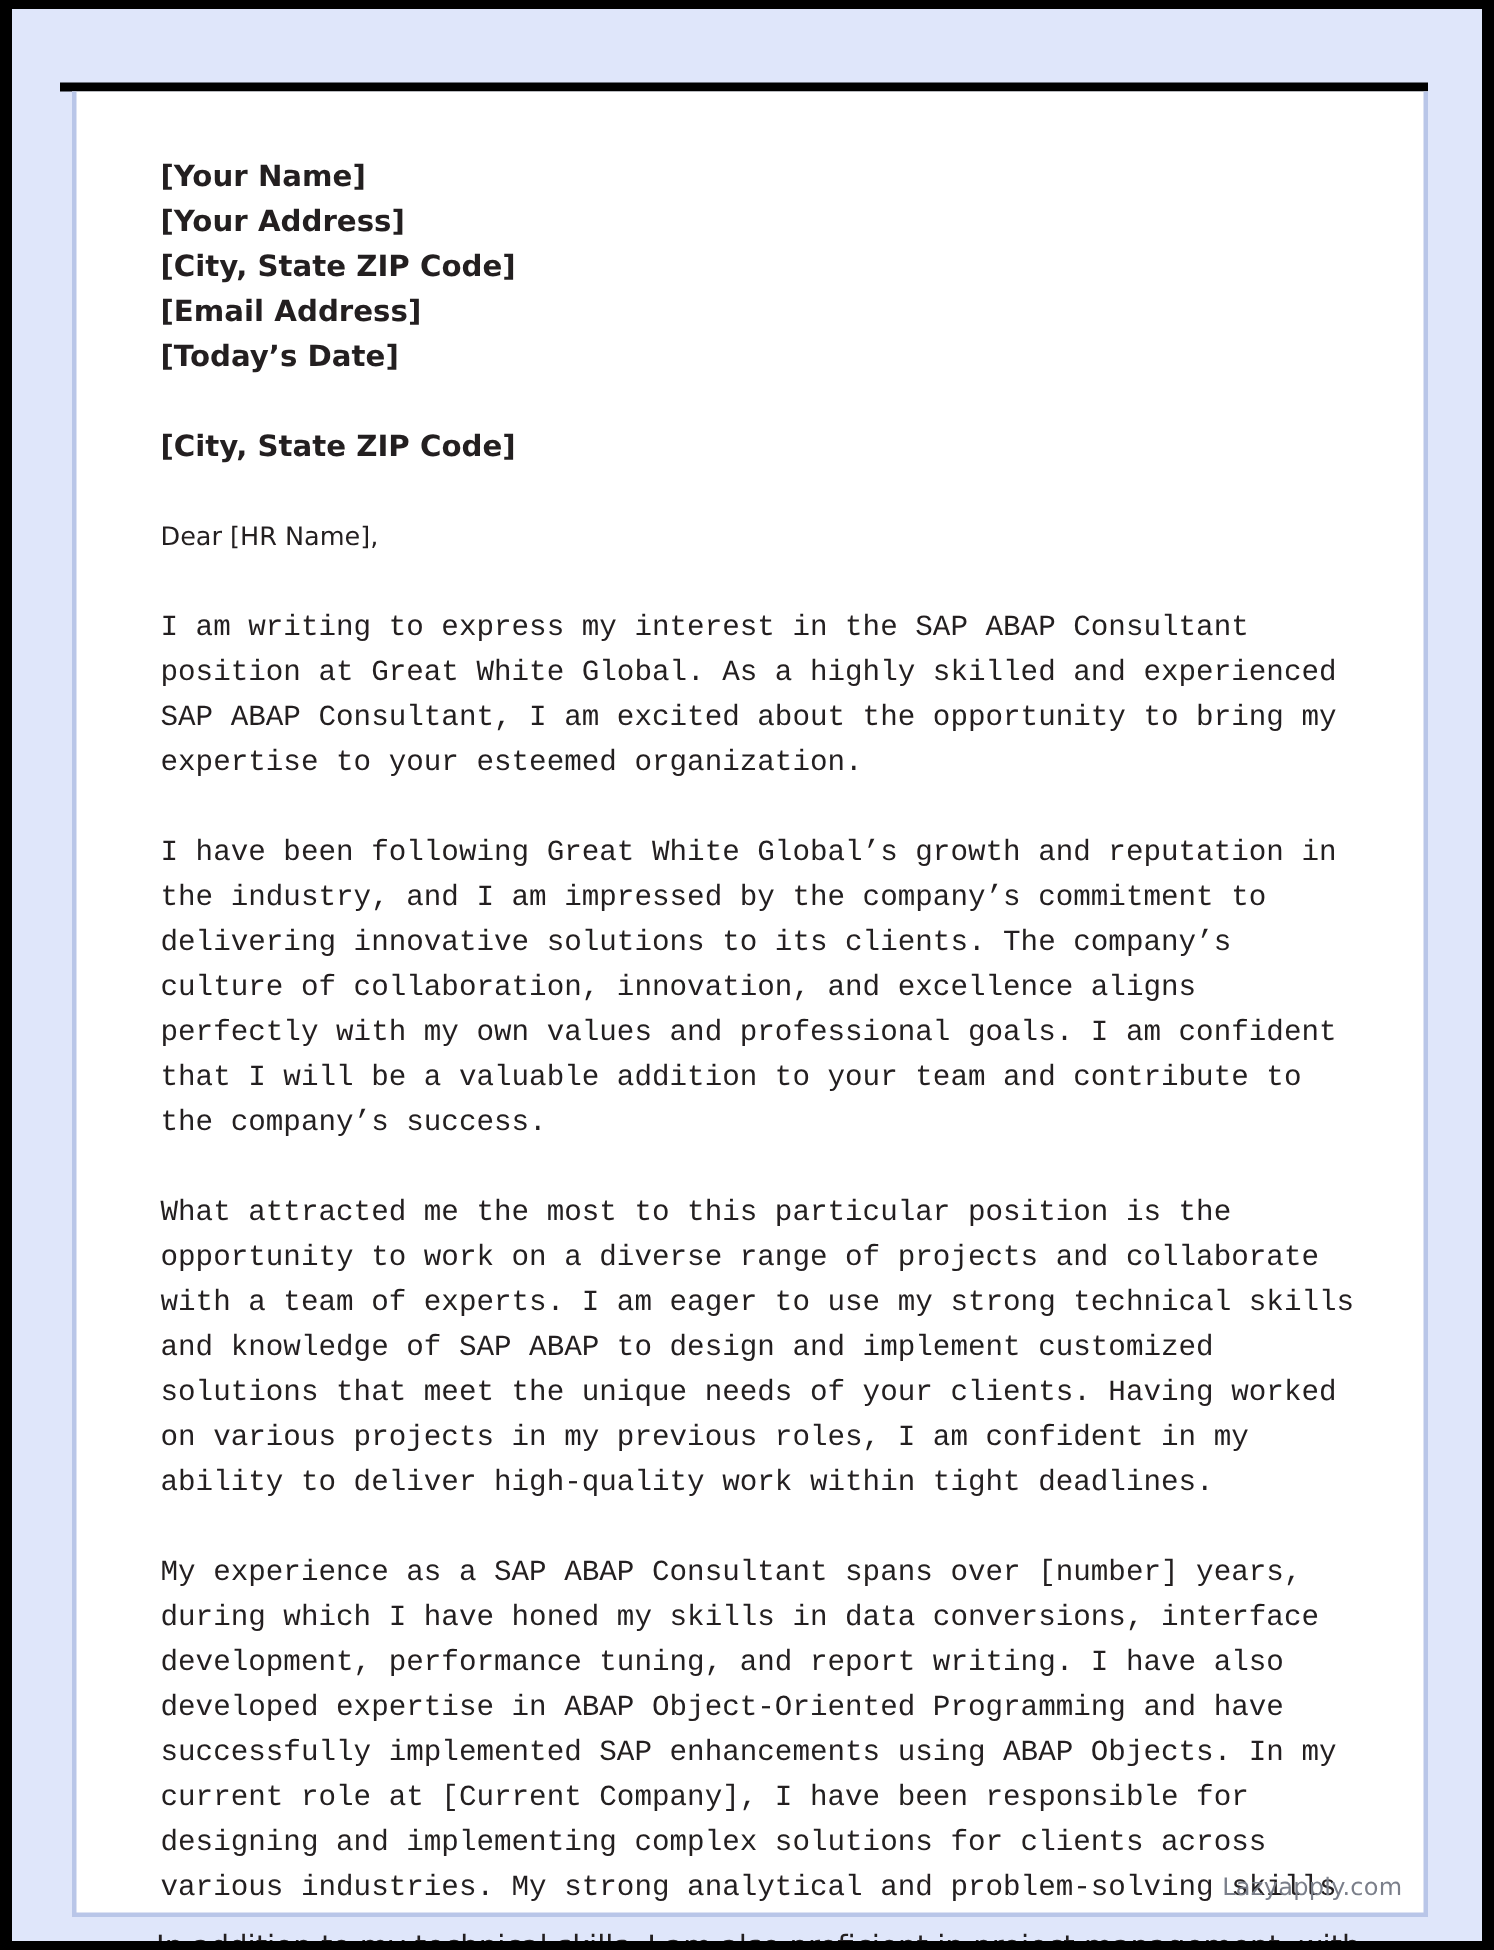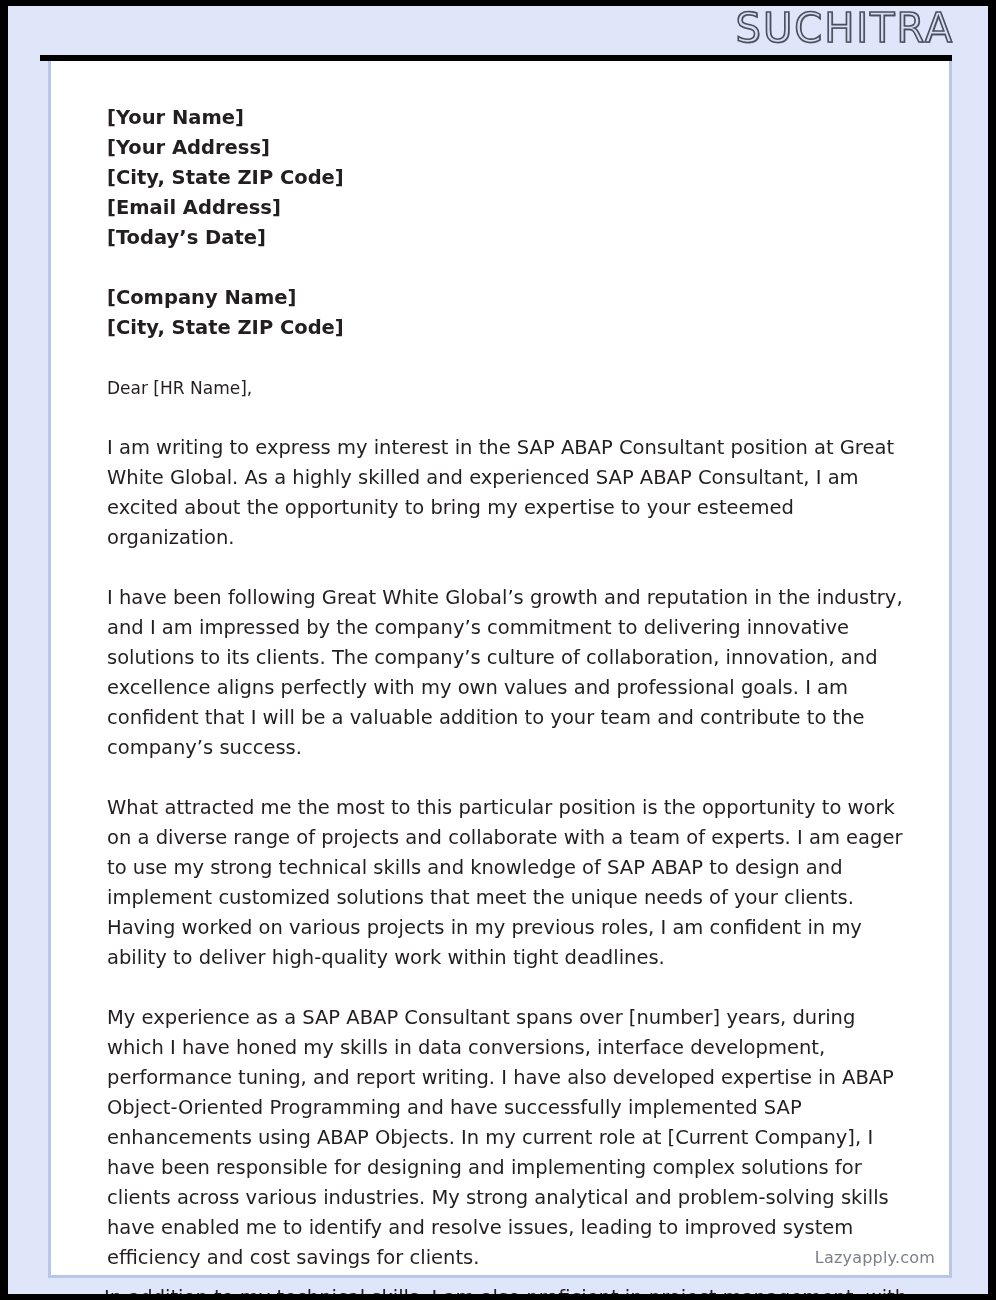--- a/index.html
+++ b/index.html
@@ -100,20 +100,21 @@
     color: #231f20;
     margin-top: 30px;
   }
 
   .body-par {
     font-size: 19.5px;
     line-height: 30px;
     color: #231f20;
     margin-top: 30px;
     text-align: left;
+    font-family: Liberation Mono, monospace;
   }
 
   
   .watermark {
     position: absolute;
     right: 14px;
     bottom: 8px;
     font-size: 16px;
     color: #7b7f8a;
     letter-spacing: 0.2px;
@@ -129,41 +130,37 @@
     line-height: 30px;
     color: #231f20;
     white-space: nowrap;
   }
 </style>
 </head>
 <body>
 
 <div class="screen">
 
-  <div class="header-band">
-    <div class="doc-name">SUCHITRA</div>
-  </div>
 
   <div class="header-rule"></div>
 
   <div class="page-sheet">
     <div class="page-inner">
 
       <div class="addr-block">
         <div class="addr-line">[Your Name]</div>
         <div class="addr-line">[Your Address]</div>
         <div class="addr-line">[City, State ZIP Code]</div>
         <div class="addr-line">[Email Address]</div>
         <div class="addr-line">[Today’s Date]</div>
       </div>
 
       <div class="block-gap"></div>
 
       <div class="addr-block">
-        <div class="addr-line">[Company Name]</div>
         <div class="addr-line">[City, State ZIP Code]</div>
       </div>
 
       <div class="salutation">Dear [HR Name],</div>
 
       <div class="body-par">I am writing to express my interest in the SAP ABAP Consultant position at Great White Global. As a highly skilled and experienced SAP ABAP Consultant, I am excited about the opportunity to bring my expertise to your esteemed organization.</div>
       <div class="body-par">I have been following Great White Global’s growth and reputation in the industry, and I am impressed by the company’s commitment to delivering innovative solutions to its clients. The company’s culture of collaboration, innovation, and excellence aligns perfectly with my own values and professional goals. I am confident that I will be a valuable addition to your team and contribute to the company’s success.</div>
       <div class="body-par">What attracted me the most to this particular position is the opportunity to work on a diverse range of projects and collaborate with a team of experts. I am eager to use my strong technical skills and knowledge of SAP ABAP to design and implement customized solutions that meet the unique needs of your clients. Having worked on various projects in my previous roles, I am confident in my ability to deliver high-quality work within tight deadlines.</div>
       <div class="body-par">My experience as a SAP ABAP Consultant spans over [number] years, during which I have honed my skills in data conversions, interface development, performance tuning, and report writing. I have also developed expertise in ABAP Object-Oriented Programming and have successfully implemented SAP enhancements using ABAP Objects. In my current role at [Current Company], I have been responsible for designing and implementing complex solutions for clients across various industries. My strong analytical and problem-solving skills have enabled me to identify and resolve issues, leading to improved system efficiency and cost savings for clients.</div>
 

